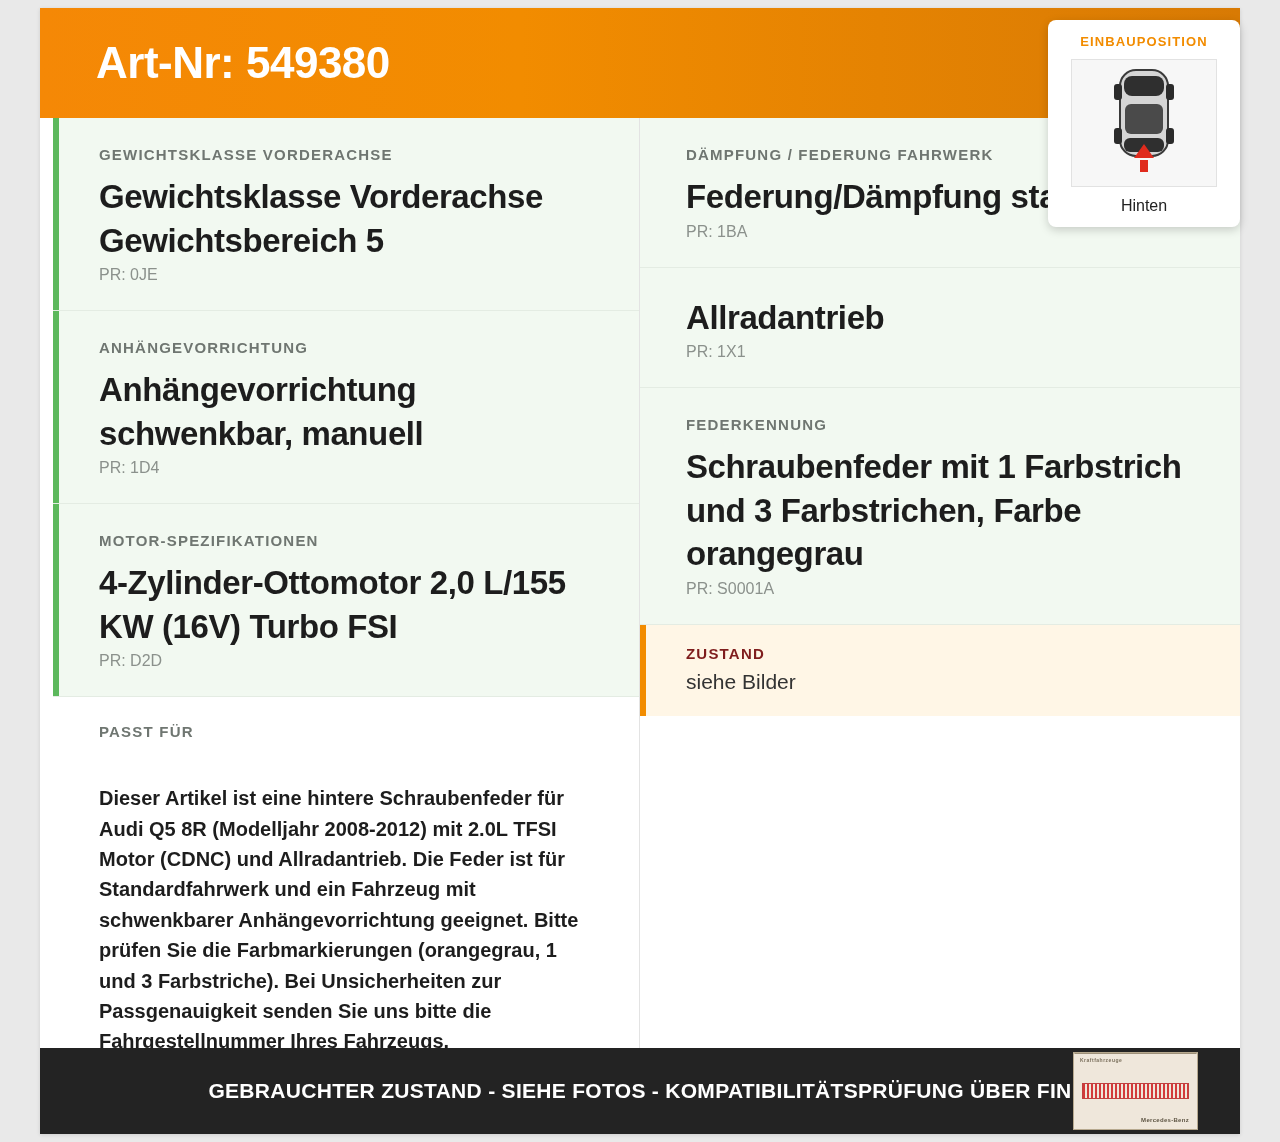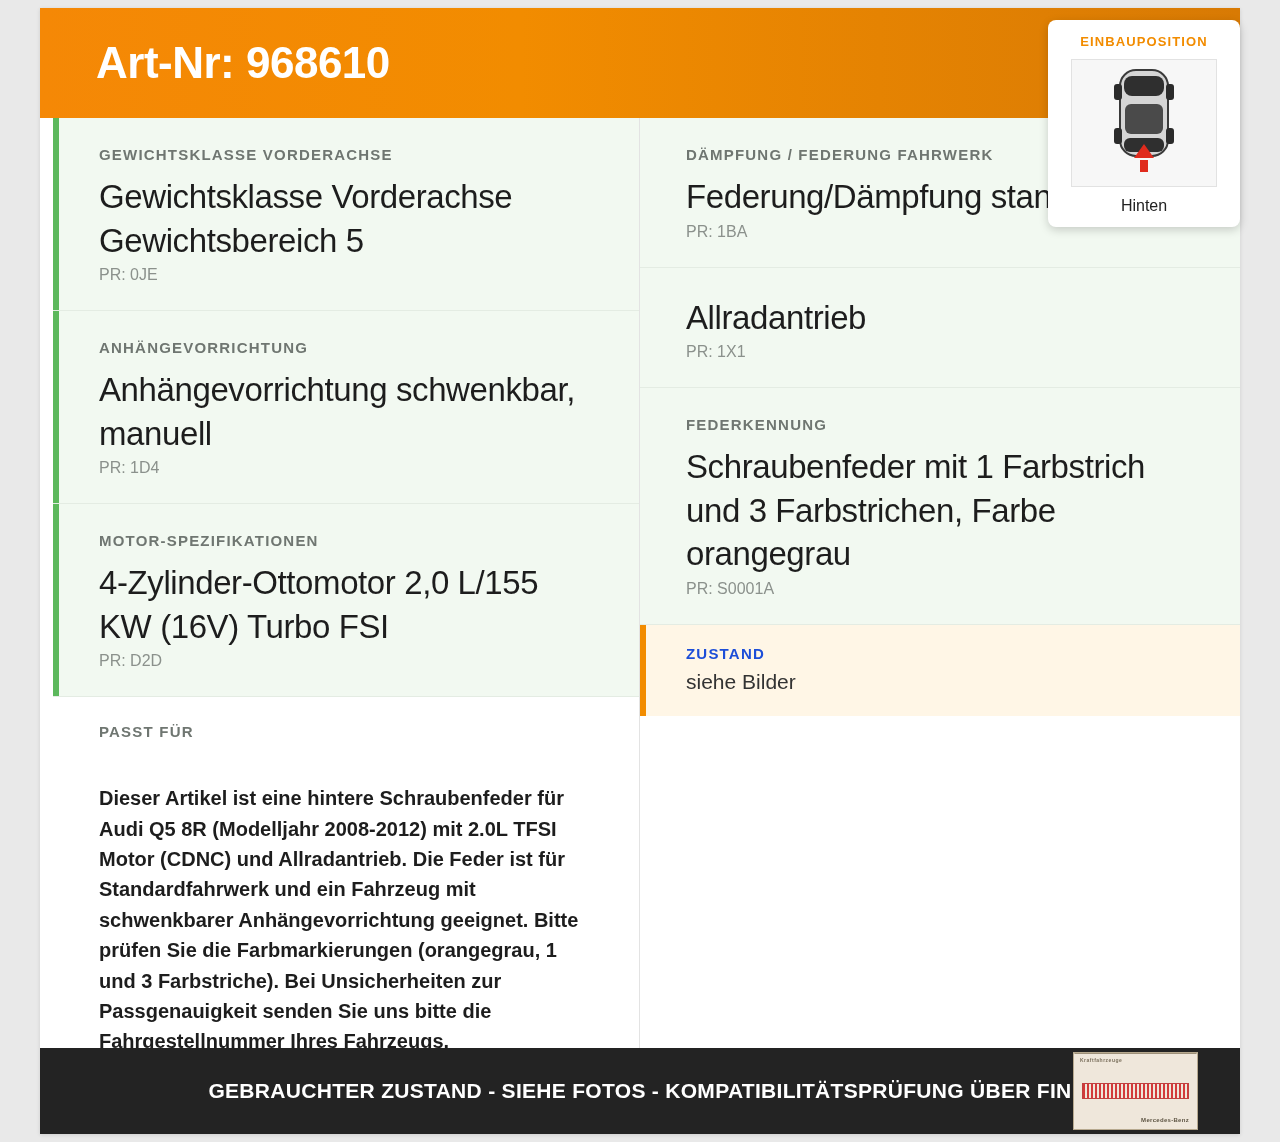--- a/index.html
+++ b/index.html
@@ -69,21 +69,21 @@
     font-size: 15px;
     letter-spacing: 1.2px;
     font-weight: bold;
     color: #6f7671;
     text-transform: uppercase;
     margin-bottom: 12px;
   }
   .card .value {
     font-size: 33px;
     line-height: 1.32;
-    font-weight: normal;
+    font-weight: bold;
     color: #1d1d1d;
     letter-spacing: -0.4px;
   }
   .card .pr {
     margin-top: 4px;
     font-size: 16px;
     color: #8b918c;
   }
 
   
@@ -111,21 +111,21 @@
   
   .zustand {
     background: #fff6e6;
     border-left: 6px solid #f28c00;
     padding: 20px 46px 22px 40px;
   }
   .zustand .label {
     font-size: 15px;
     letter-spacing: 1.2px;
     font-weight: bold;
-    color: #1d4ed8;
+    color: #7f1d1d;
     text-transform: uppercase;
     margin-bottom: 8px;
   }
   .zustand .value {
     font-size: 21px;
     color: #333;
   }
   .col-right .filler { flex: 1 1 auto; background: #ffffff; }
 
   
@@ -216,21 +216,21 @@
     color: #222;
   }
 </style>
 </head>
 <body>
 
 <div class="page">
   <div class="sheet">
 
     <div class="header">
-      <div class="header-title">Art-Nr: 968610</div>
+      <div class="header-title">Art-Nr: 549380</div>
     </div>
 
     <div class="body">
 
       <div class="col col-left">
 
         <div class="card accent-left">
           <div class="label">Gewichtsklasse Vorderachse</div>
           <div class="value">Gewichtsklasse Vorderachse Gewichtsbereich 5</div>
           <div class="pr">PR: 0JE</div>

